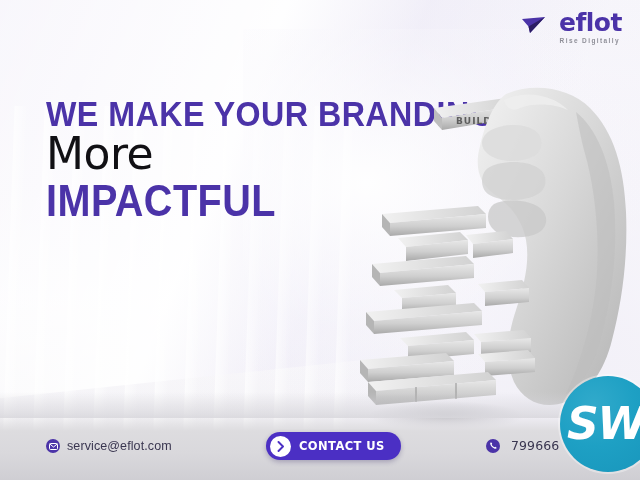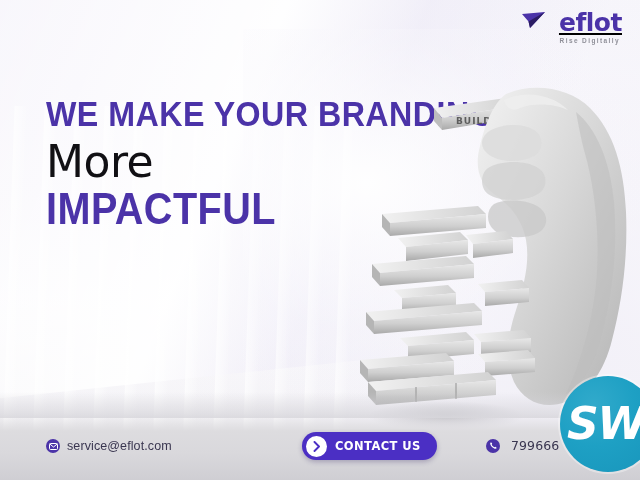--- a/index.html
+++ b/index.html
@@ -36,21 +36,21 @@
     position:absolute;left:0;right:0;bottom:0;height:66px;
     background:linear-gradient(180deg,rgba(222,221,225,0) 0%,#dddcdf 26%,#d9d8dc 60%,#cfced3 100%);
   }
   .footer-band:after{
     content:"";position:absolute;left:0;right:0;top:-22px;height:26px;
     background:linear-gradient(180deg,rgba(216,215,220,0) 0%,rgba(216,215,220,.85) 100%);
   }
 
   
   .logo{position:absolute;right:18px;top:10px;text-align:right;line-height:1;}
-  .logo-row{display:flex;align-items:flex-start;justify-content:flex-end;gap:15px;text-decoration:underline;}
+  .logo-row{display:flex;align-items:flex-end;justify-content:flex-end;gap:15px;}
   .logo-mark{width:26px;height:20px;display:block;}
   .logo-word{
     font-family:"DejaVu Sans", sans-serif;
     font-size:25px;font-weight:700;color:#4b33a8;letter-spacing:-.5px;
     margin-left:-3px;
   }
   .logo-tag{
     font-size:6.5px;font-weight:700;color:#8f8f98;letter-spacing:1.4px;
     margin-top:3px;margin-right:2px;
   }
@@ -59,21 +59,21 @@
   .headline{position:absolute;left:46px;top:96px;}
   .h-line1{
     font-family:"Liberation Sans Narrow","Liberation Sans",sans-serif;
     font-size:35px;font-weight:700;color:#4b33a8;letter-spacing:.5px;
     transform:scaleX(.92);transform-origin:left center;white-space:nowrap;
     line-height:1;
   }
   .h-line2{
     font-family:"DejaVu Sans", sans-serif;
     font-size:44px;font-weight:400;color:#111014;letter-spacing:-.5px;
-    line-height:1.05;margin-top:8px;
+    line-height:1.05;
   }
   .h-line3{
     font-family:"Liberation Sans Narrow","Liberation Sans",sans-serif;
     font-size:44px;font-weight:700;color:#4b33a8;letter-spacing:.5px;
     transform:scaleX(.9);transform-origin:left center;
     line-height:1;margin-top:2px;
   }
 
   
   .photo{position:absolute;left:338px;top:72px;width:310px;height:360px;}
@@ -92,21 +92,20 @@
     display:flex;align-items:center;justify-content:center;flex:0 0 auto;
   }
   .ico-circle svg{display:block;}
 
   .cta{
     position:absolute;left:266px;bottom:20px;
     height:28px;padding:0 16px 0 4px;border-radius:16px;
     background:#4b2fc4;
     display:flex;align-items:center;gap:8px;
     box-shadow:0 2px 5px rgba(40,25,90,.28);
-    margin-left:36px;
   }
   .cta-arrow{
     width:21px;height:21px;border-radius:50%;background:#ffffff;
     display:flex;align-items:center;justify-content:center;flex:0 0 auto;
   }
   .cta-label{
     font-family:"DejaVu Sans",sans-serif;
     font-size:11.5px;font-weight:700;color:#ffffff;letter-spacing:.4px;
   }
 

